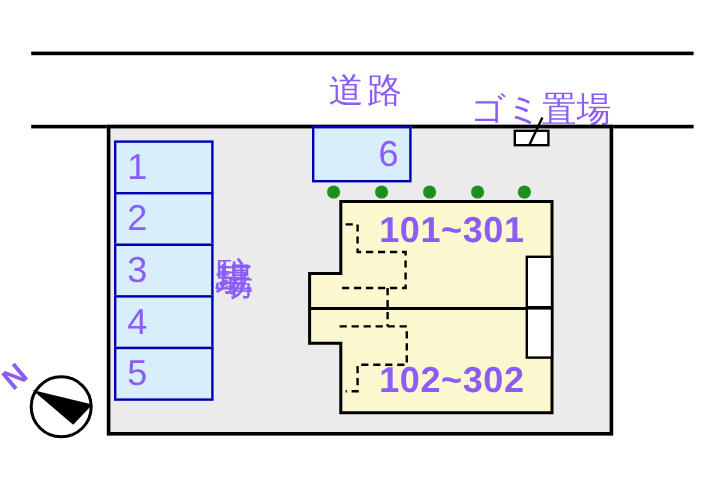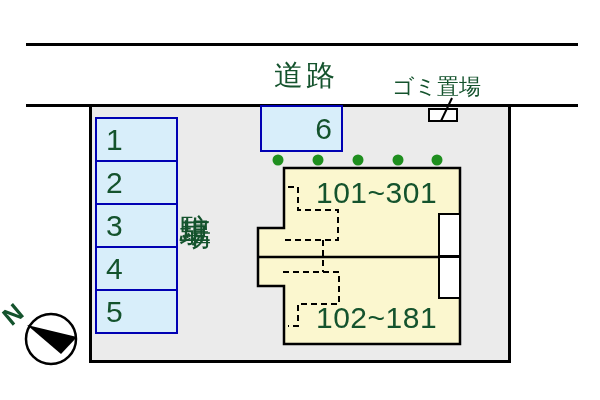--- a/index.html
+++ b/index.html
@@ -1,23 +1,23 @@
 <!DOCTYPE html>
 <html style="--site_fill: #ebebeb; --stall_fill: #d8eefa; --stall_border: #0000b3; --building_fill: #fbf7cf; --shrub_green: #1f8f1f; --outline: #000000;"><head>
 <meta charset="utf-8">
 <style>
   * { margin:0; padding:0; box-sizing:border-box; }
   body { background:#fff; font-family:"Liberation Sans","DejaVu Sans",sans-serif; }
-  .canvas { position:relative; width:588px; height:400px; background:#fff; overflow:hidden; color:#14532d; }
+  .canvas { position:relative; width:588px; height:400px; background:#fff; overflow:hidden; color:#8b5cf6; }
 
   .road-line { position:absolute; left:26px; width:552px; height:3px; background:#000; }
   .road-line.top { top:43px; }
   .road-line.bottom { top:104px; }
   .road-label { position:absolute; left:274px; top:56px; font-size:29px; letter-spacing:3px; white-space:nowrap; }
-  .garbage-label { position:absolute; left:392px; top:72px; font-size:22px; white-space:nowrap; }
+  .garbage-label { position:absolute; left:392px; top:72px; font-size:29px; white-space:nowrap; }
 
   .site { position:absolute; left:89px; top:104px; width:422px; height:259px;
           background:var(--site_fill,#ebebeb); border:3px solid #000; }
 
   .stall-col { position:absolute; left:95px; top:117px; width:83px; }
   .stall { width:83px; height:45px; background:var(--stall_fill,#d8eefa);
            border:2px solid var(--stall_border,#0000b3); font-size:30px;
            display:flex; align-items:center; padding-left:9px; }
   .stall + .stall { margin-top:-2px; }
   .stall-6 { position:absolute; left:260px; top:105px; width:83px; height:47px;
@@ -26,21 +26,21 @@
 
   .bicycle-box { position:absolute; left:340px; top:118px; width:86px; height:32px;
                  background:#fff; border:2px solid #000; font-size:26px; line-height:1;
                  display:flex; align-items:center; justify-content:center; white-space:nowrap; }
   .garbage-box { position:absolute; left:428px; top:108px; width:30px; height:14px;
                  background:#fff; border:2px solid #000; }
 
   .parking-label { position:absolute; left:180px; top:189px; font-size:31px;
                    writing-mode:vertical-rl; text-orientation:upright; letter-spacing:3px; line-height:1; }
 
-  .unit-label { position:absolute; font-size:30px; white-space:nowrap; letter-spacing:0.5px; }
+  .unit-label { position:absolute; font-size:30px; white-space:nowrap; letter-spacing:0.5px;font-weight:bold; }
   .unit-upper { left:316px; top:176px; }
   .unit-lower { left:316px; top:301px; }
 
   .north-label { position:absolute; left:4px; top:300px; font-size:25px; font-weight:bold;
                  transform:rotate(-40deg); }
 
   svg.overlay { position:absolute; left:0; top:0; width:600px; height:400px; pointer-events:none; }
   .bld { fill:var(--building_fill,#fbf7cf); stroke:#000; stroke-width:2.5; }
   .solid { stroke:#000; stroke-width:2.5; fill:none; }
   .balcony { fill:#fff; stroke:#000; stroke-width:2; }
@@ -92,16 +92,16 @@
     <circle class="shrub" cx="358" cy="160" r="5.5"></circle>
     <circle class="shrub" cx="398" cy="160" r="5.5"></circle>
     <circle class="shrub" cx="437" cy="160" r="5.5"></circle>
 
     <circle class="compass-circle" cx="51" cy="339" r="25"></circle>
     <polygon class="compass-needle" points="27,325 77,337 61,354"></polygon>
   </svg>
 
   <div class="parking-label">駐車場</div>
   <div class="unit-label unit-upper">101~301</div>
-  <div class="unit-label unit-lower">102~181</div>
+  <div class="unit-label unit-lower">102~302</div>
   <div class="north-label">N</div>
 
 </div>
 
 </body></html>

